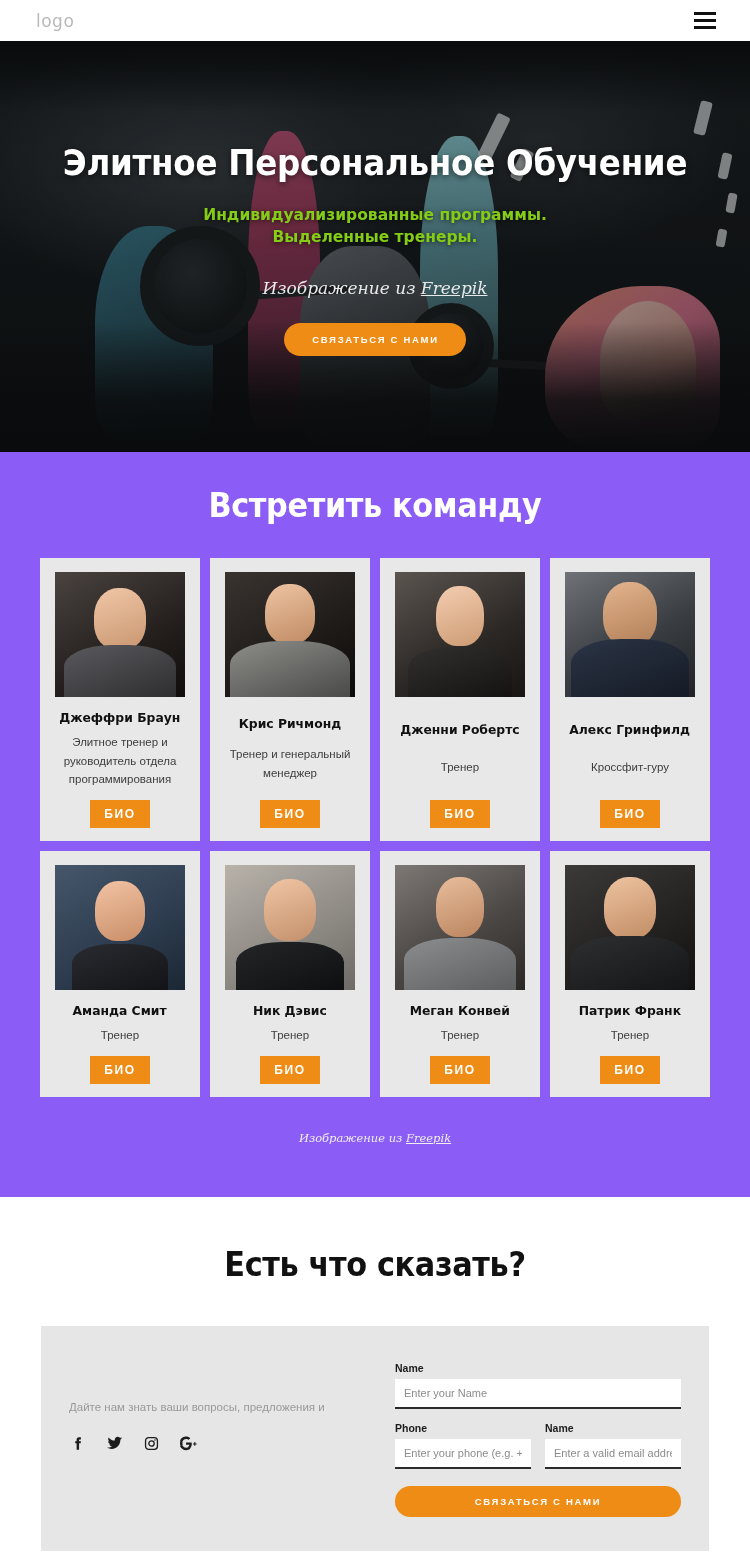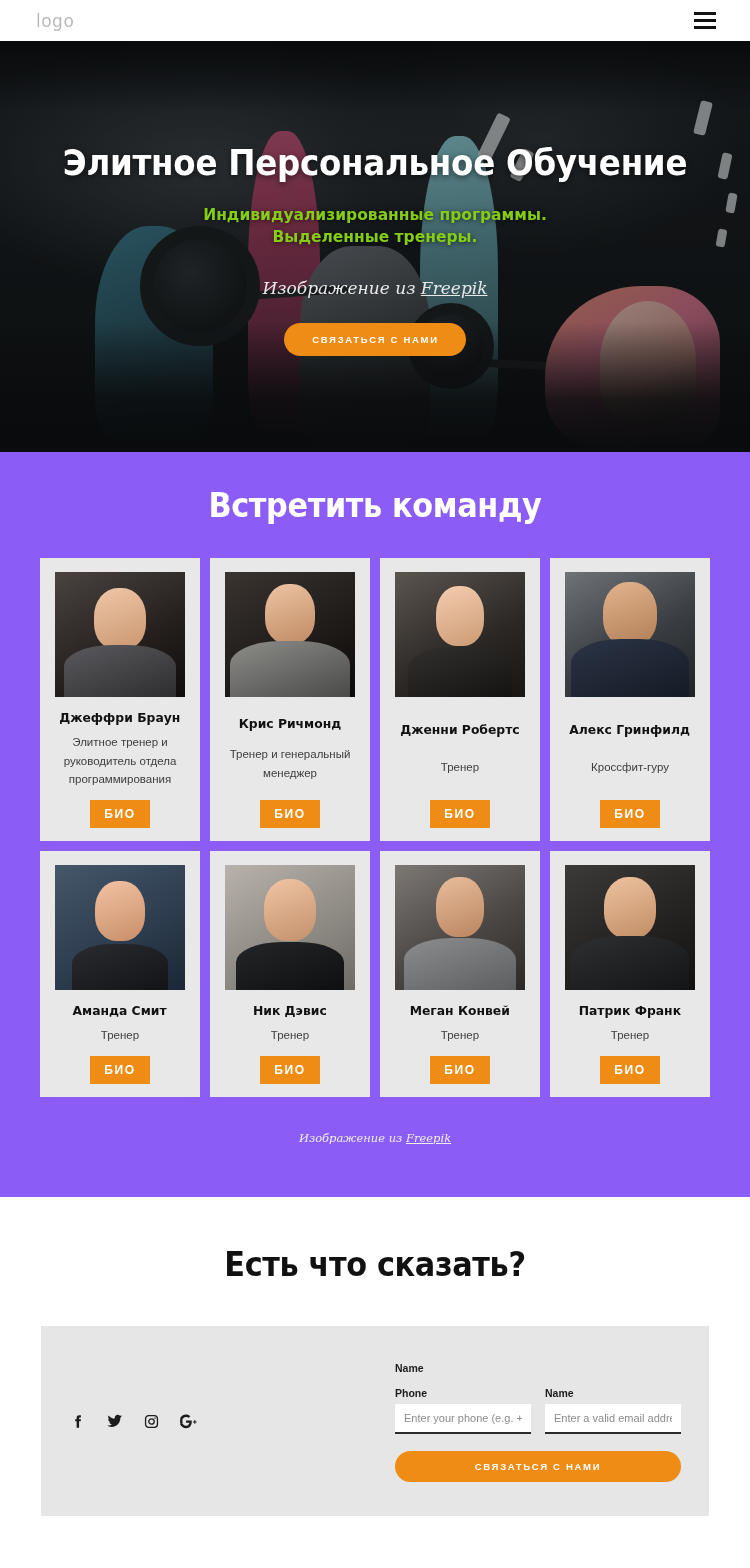--- a/index.html
+++ b/index.html
@@ -445,20 +445,21 @@
       <span>Изображение из </span><a href="#">Freepik</a>
     </div>
   </div>
 
   <div class="contact">
     <h2 class="contact-title">Есть что сказать?</h2>
 
     <div class="contact-panel">
       <div class="contact-left">
         <div class="contact-text">
+          <div>Дайте нам знать ваши вопросы, предложения и</div>
         </div>
         <div class="socials">
           <span class="soc">
             <svg width="15" height="15" viewBox="0 0 24 24" fill="currentColor">
                 <path d="M14.5 8.2V6.6c0-.8.2-1.2 1.3-1.2h1.6V2.1h-2.7c-3.1 0-4.1 1.5-4.1 4v2.1H8.3v3.3h2.3V22h3.9V11.5h2.6l.4-3.3h-3z"></path>
               </svg>
           </span>
           <span class="soc">
             <svg width="16" height="16" viewBox="0 0 24 24" fill="currentColor">
                 <path d="M23 4.9c-.8.4-1.7.6-2.6.8 1-.6 1.7-1.5 2-2.5-.9.5-1.9.9-3 1.1-.8-.9-2-1.5-3.3-1.5-2.5 0-4.5 2-4.5 4.6 0 .4 0 .7.1 1-3.8-.2-7.1-2-9.3-4.8-.4.7-.6 1.5-.6 2.3 0 1.6.8 3 2 3.8-.7 0-1.4-.2-2-.6v.1c0 2.2 1.6 4.1 3.6 4.5-.4.1-.8.2-1.2.2-.3 0-.6 0-.8-.1.6 1.8 2.2 3.1 4.2 3.2-1.5 1.2-3.5 1.9-5.6 1.9H0c2 1.3 4.4 2 7 2 8.4 0 13-7 13-13v-.6c.9-.7 1.7-1.5 2.3-2.4z"></path>
@@ -478,20 +479,21 @@
                 <path d="M3.4 14.1c-.3-.8-.4-1.6-.4-2.4s.1-1.6.4-2.4L.1 6.9C-.6 8.3-1 9.9-1 11.7s.4 3.4 1.1 4.8l3.3-2.4z" transform="translate(1,0)"></path>
                 <path d="M10 23c2.9 0 5.3-1 7.1-2.6l-3.2-2.5c-.9.6-2.1 1-3.9 1-3.1 0-5.8-2.5-6.6-5l-3.3 2.5C1.8 20.1 5.6 23 10 23z"></path>
                 <path d="M23.5 9.6v2.2h-2.2v1.7h2.2v2.2h1.7v-2.2h2.2v-1.7h-2.2V9.6z"></path>
               </svg>
           </span>
         </div>
       </div>
 
       <div class="contact-right">
         <label class="field-label">Name</label>
+        <input class="inp" type="text" placeholder="Enter your Name" style="">
         <div class="row2">
           <div>
             <label class="field-label">Phone</label>
             <input class="inp" type="text" placeholder="Enter your phone (e.g. +141" style="">
           </div>
           <div>
             <label class="field-label">Name</label>
             <input class="inp" type="text" placeholder="Enter a valid email address" style="">
           </div>
         </div>

